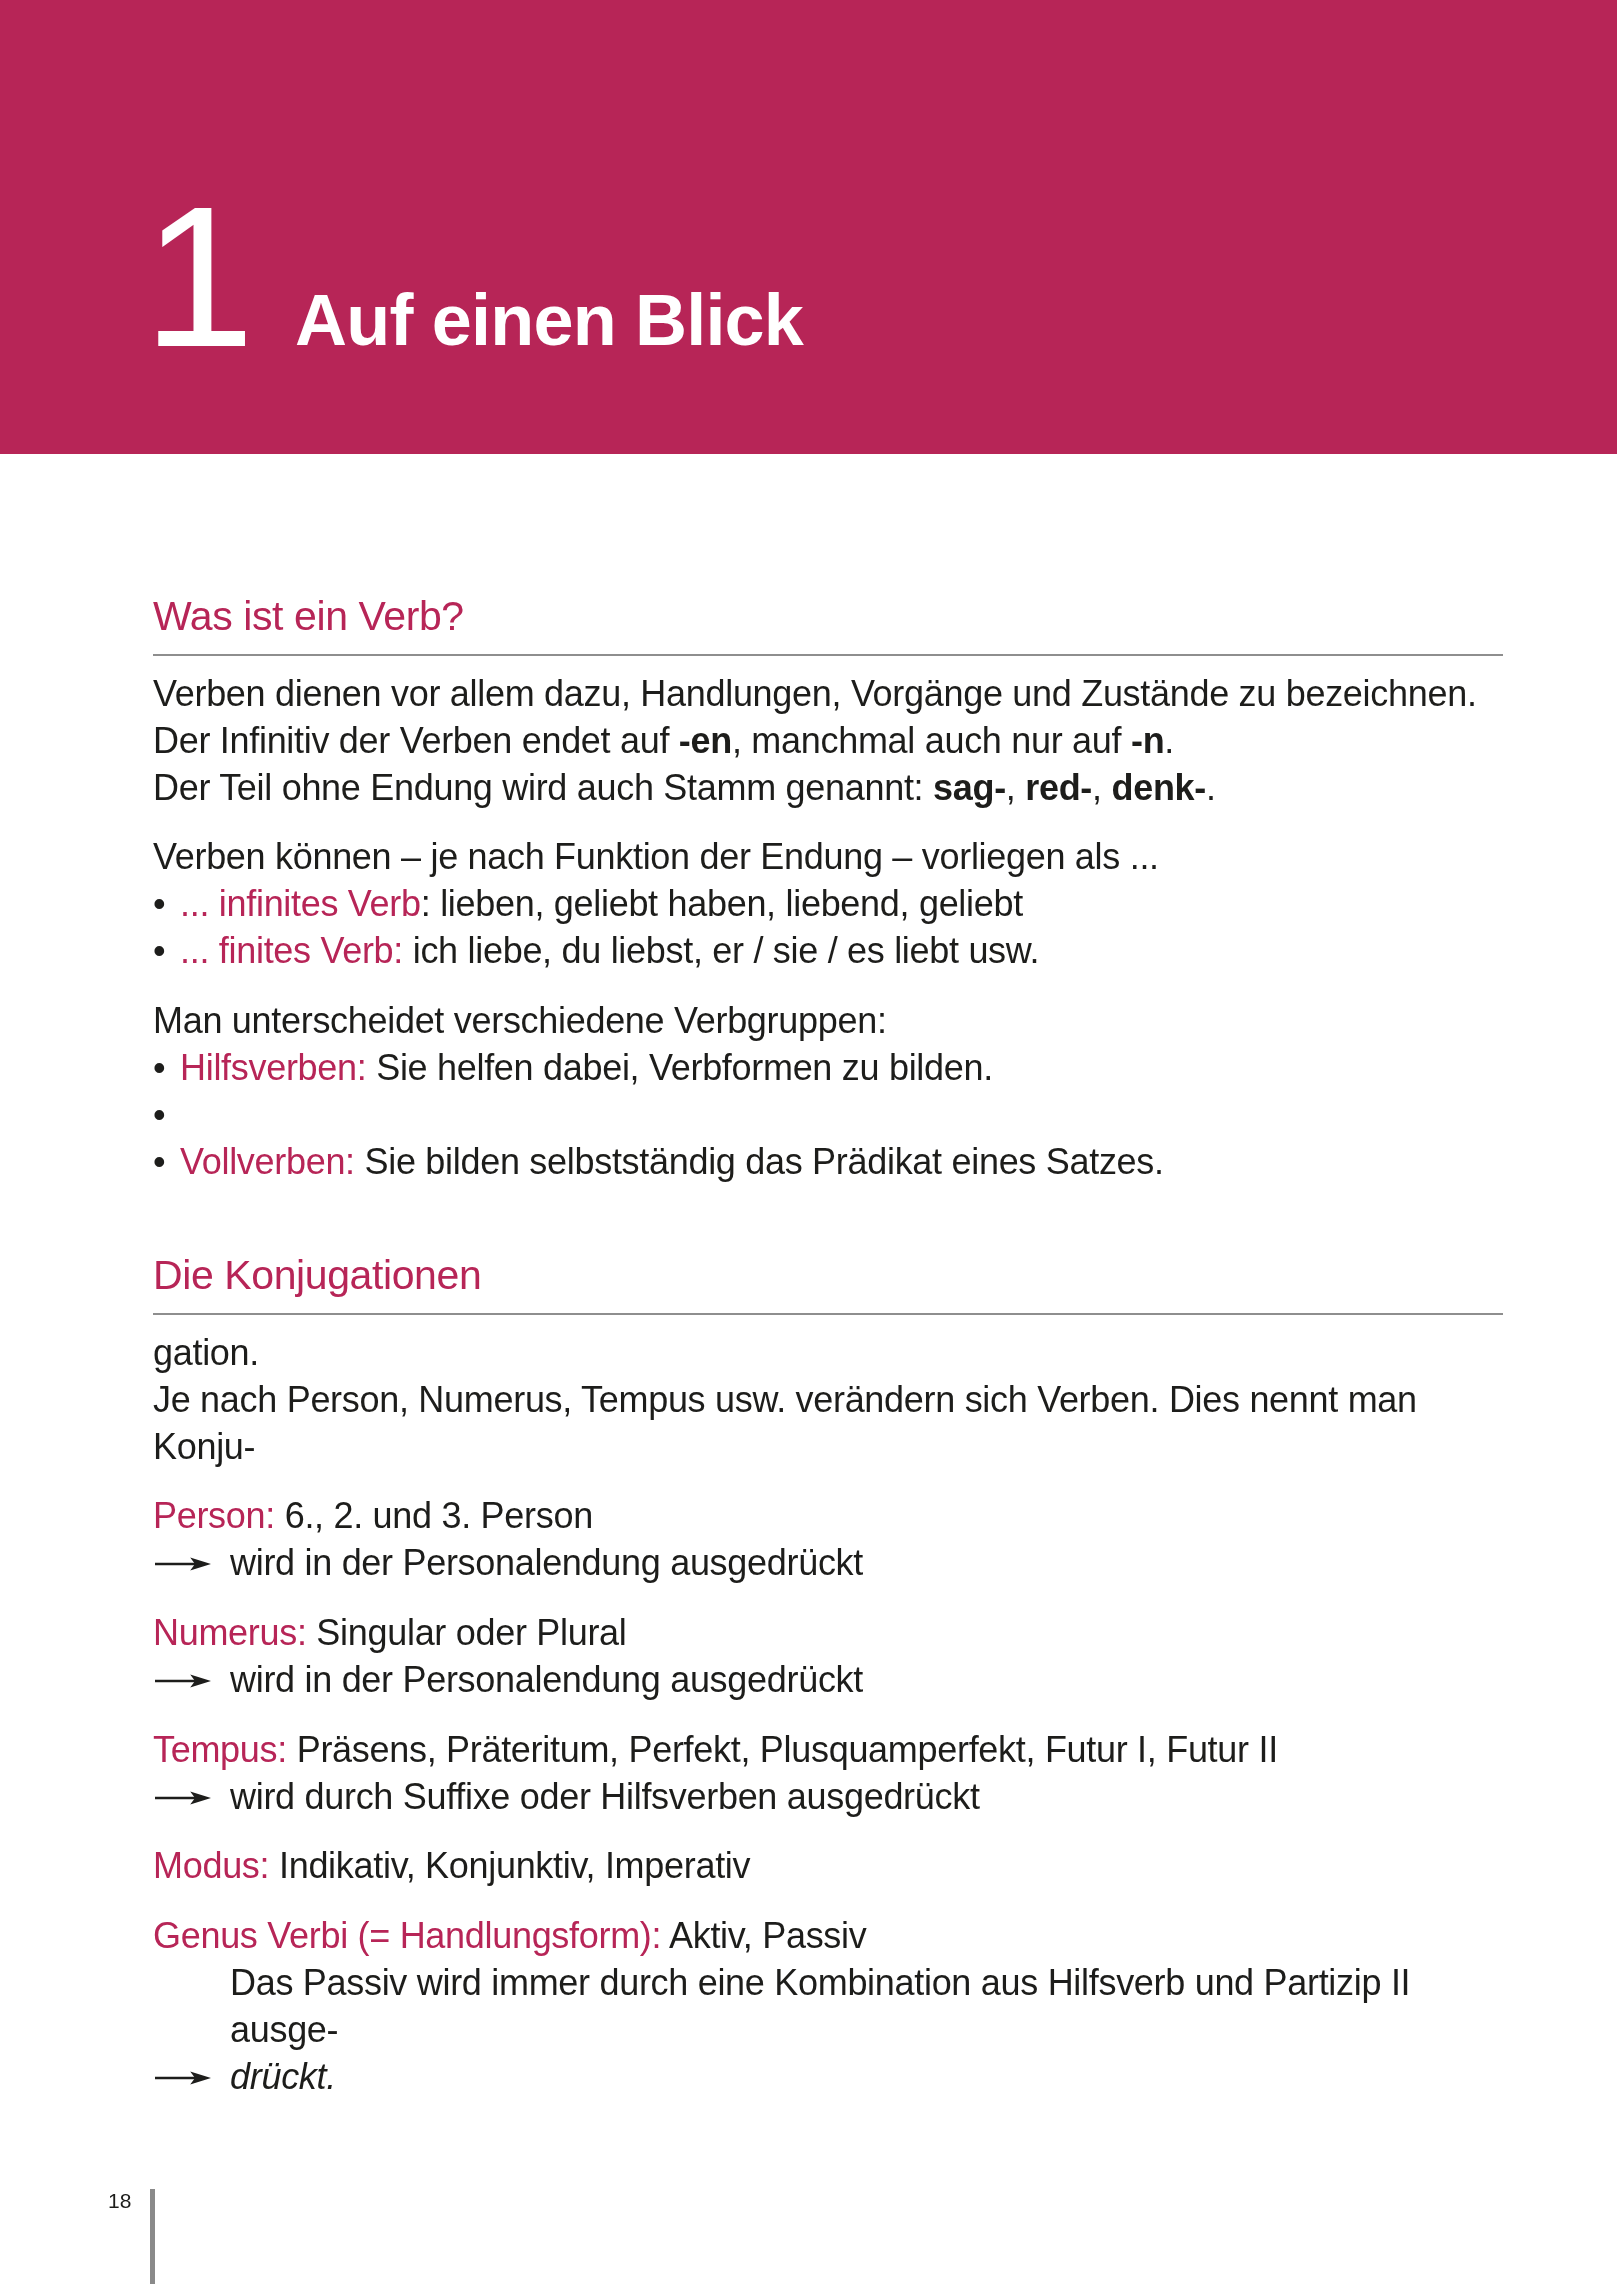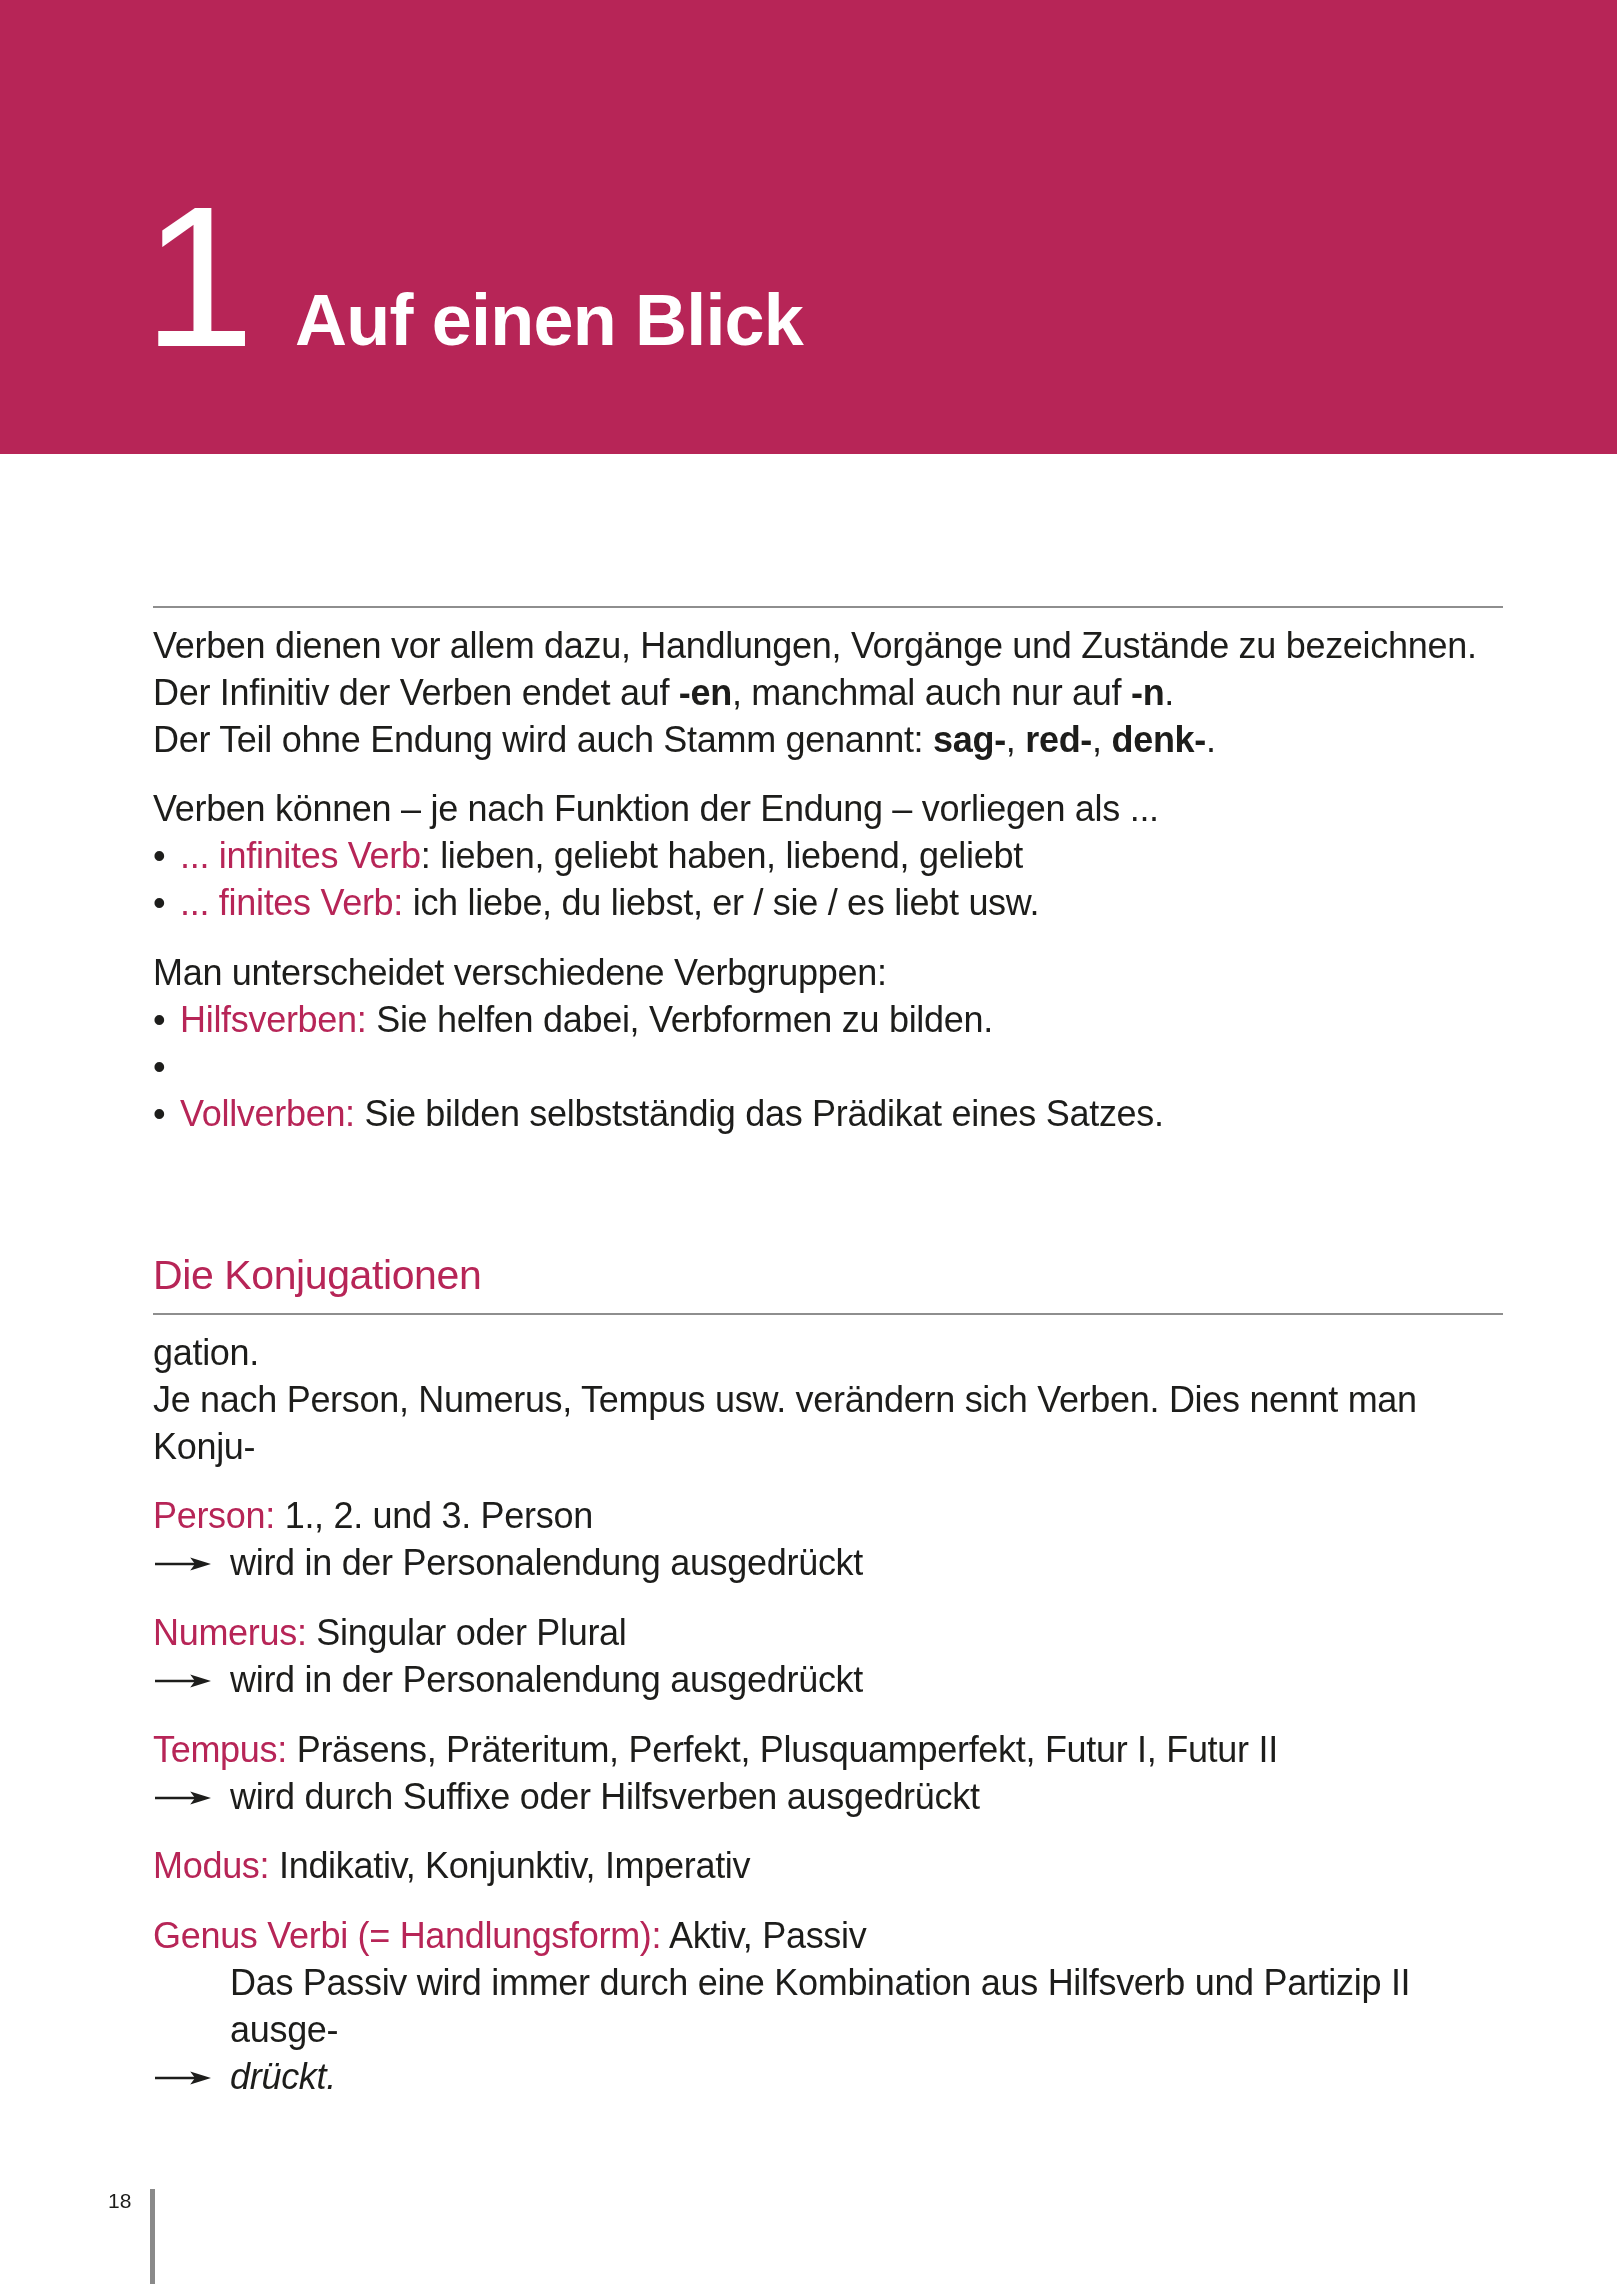--- a/index.html
+++ b/index.html
@@ -51,20 +51,21 @@
 </style>
 </head>
 <body>
 
 <div class="band">
   <div class="chapter-num">1</div>
   <div class="chapter-title">Auf einen Blick</div>
 </div>
 
 <div class="content" style="top:592px;">
+  <h2 class="section-head">Was ist ein Verb?</h2>
   <div class="rule" style="margin-top:13.7px;"></div>
   <div style="height:13.7px;"></div>
 
   <p class="p">Verben dienen vor allem dazu, Handlungen, Vorgänge und Zustände zu bezeichnen.</p>
   <p class="p"><span>Der Infinitiv der Verben endet auf </span><b>-en</b><span>, manchmal auch nur auf </span><b>-n</b><span>.</span></p>
   <p class="p"><span>Der Teil ohne Endung wird auch Stamm genannt: </span><b>sag-</b><span>, </span><b>red-</b><span>, </span><b>denk-</b><span>.</span></p>
 
   <div class="gap"></div>
   <p class="p">Verben können – je nach Funktion der Endung – vorliegen als ...</p>
   <div class="p bullet-row">
@@ -93,21 +94,21 @@
 
 <div class="content" style="top:1251px;">
   <h2 class="section-head">Die Konjugationen</h2>
   <div class="rule" style="margin-top:13.7px;"></div>
   <div style="height:13.7px;"></div>
 
   <p class="p">gation.</p>
   <p class="p">Je nach Person, Numerus, Tempus usw. verändern sich Verben. Dies nennt man Konju-</p>
 
   <div class="gap"></div>
-  <p class="p"><span class="accent">Person:</span><span> 1., 2. und 3. Person</span></p>
+  <p class="p"><span class="accent">Person:</span><span> 6., 2. und 3. Person</span></p>
   <div class="p arrow-row">
     <span class="arrow">
       <svg width="60" height="16" viewBox="0 0 74 20">
           <line x1="2" y1="10" x2="52" y2="10" stroke="#1d1d1b" stroke-width="3"></line>
           <polygon points="46,2 72,10 46,18 52,10" fill="#1d1d1b"></polygon>
         </svg>
     </span>
     <span class="arrow-text">wird in der Personalendung ausgedrückt</span>
   </div>
 

